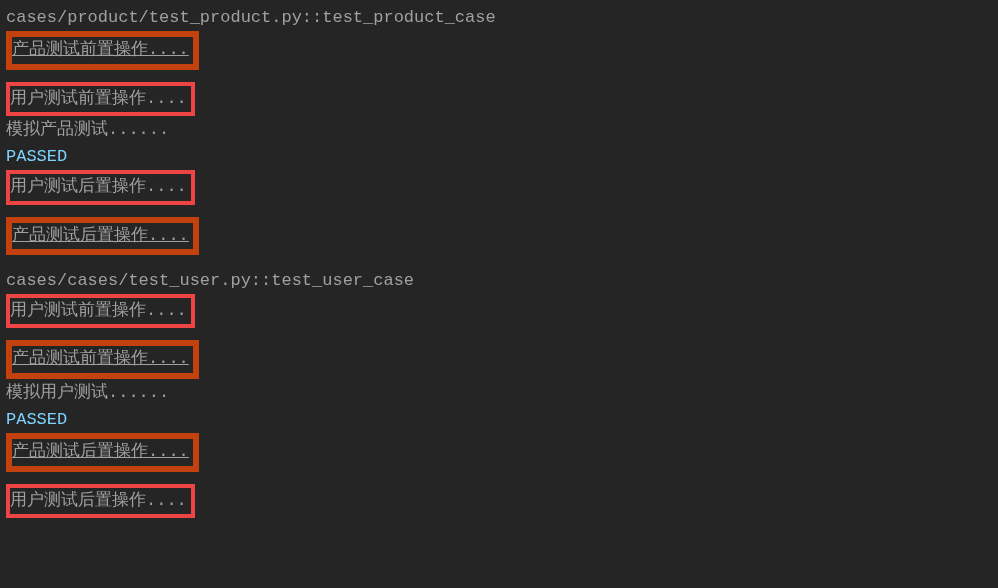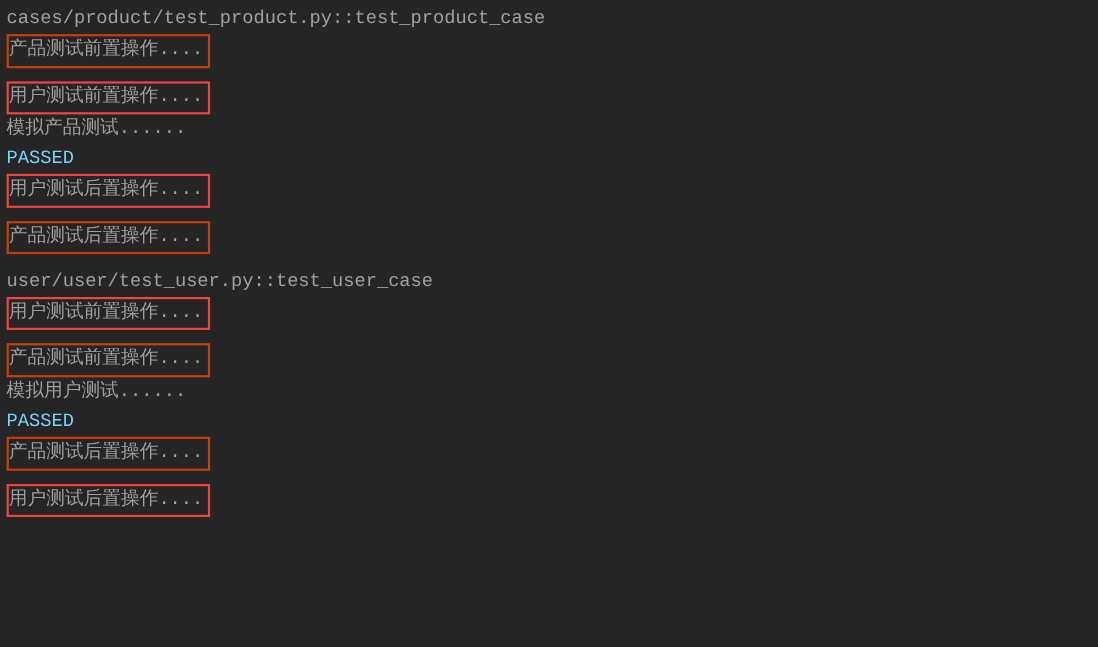--- a/index.html
+++ b/index.html
@@ -28,24 +28,25 @@
     }
     .passed {
       color: #7dd3fc;
     }
     .box {
       display: inline-block;
       padding: 0 4px 0 0;
       line-height: 1.55;
     }
     .box-red {
-      border: 2px solid #c2410c;
+      border: 6px solid #c2410c;
+      text-decoration: underline;
     }
     .box-yellow {
-      border: 2px solid #ef4444;
+      border: 4px solid #ef4444;
     }
     .gap {
       height: 12px;
     }
   </style>
 </head>
 <body>
 
 <div class="line">
   <span class="path">cases/product/test_product.py::test_product_case</span>
@@ -66,21 +67,21 @@
 <div class="line">
   <span class="box box-yellow">用户测试后置操作....</span>
 </div>
 <div class="gap"></div>
 <div class="line">
   <span class="box box-red">产品测试后置操作....</span>
 </div>
 <div class="gap"></div>
 
 <div class="line">
-  <span class="path">user/user/test_user.py::test_user_case</span>
+  <span class="path">cases/cases/test_user.py::test_user_case</span>
 </div>
 <div class="line">
   <span class="box box-yellow">用户测试前置操作....</span>
 </div>
 <div class="gap"></div>
 <div class="line">
   <span class="box box-red">产品测试前置操作....</span>
 </div>
 <div class="line">
   <span>模拟用户测试......</span>

